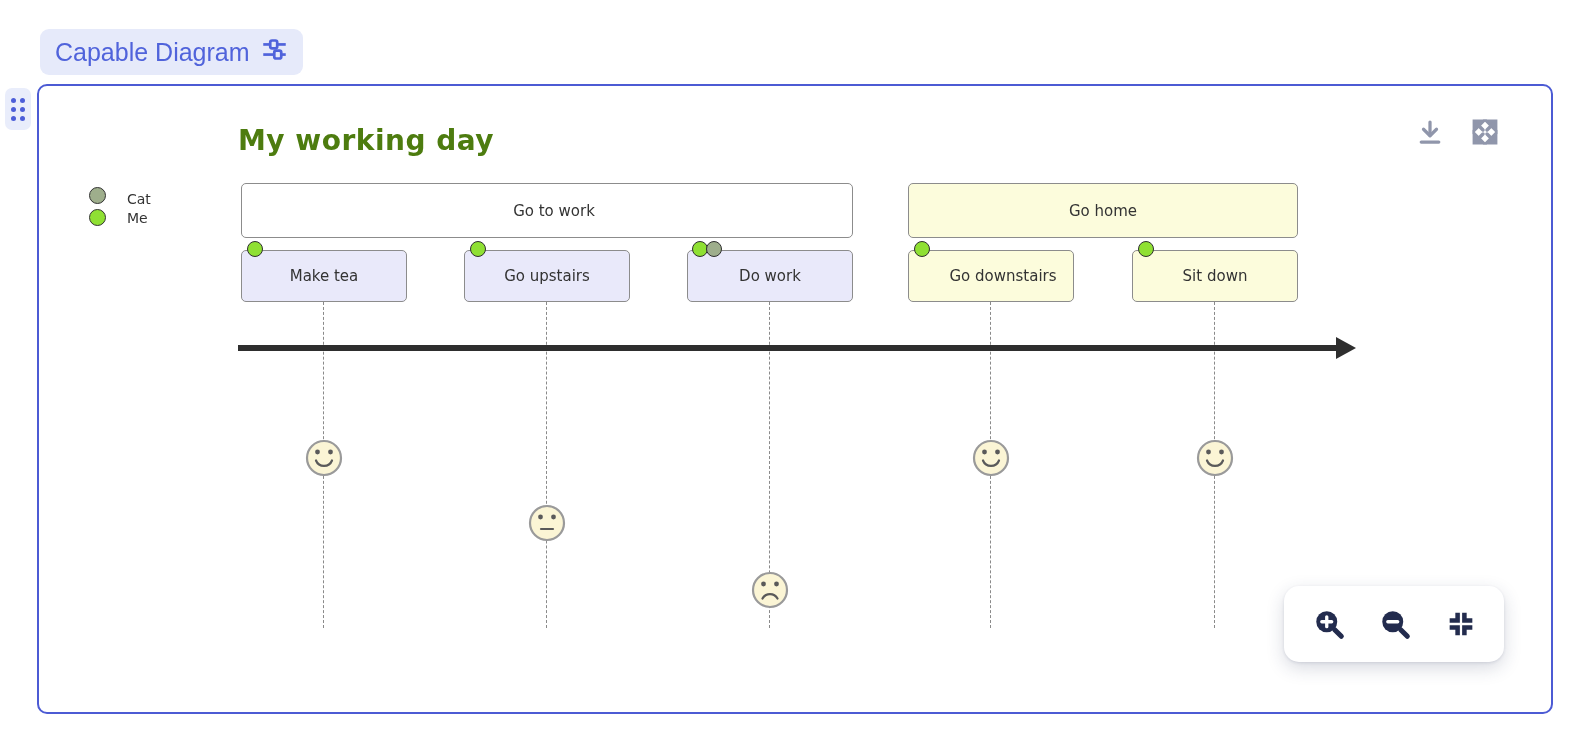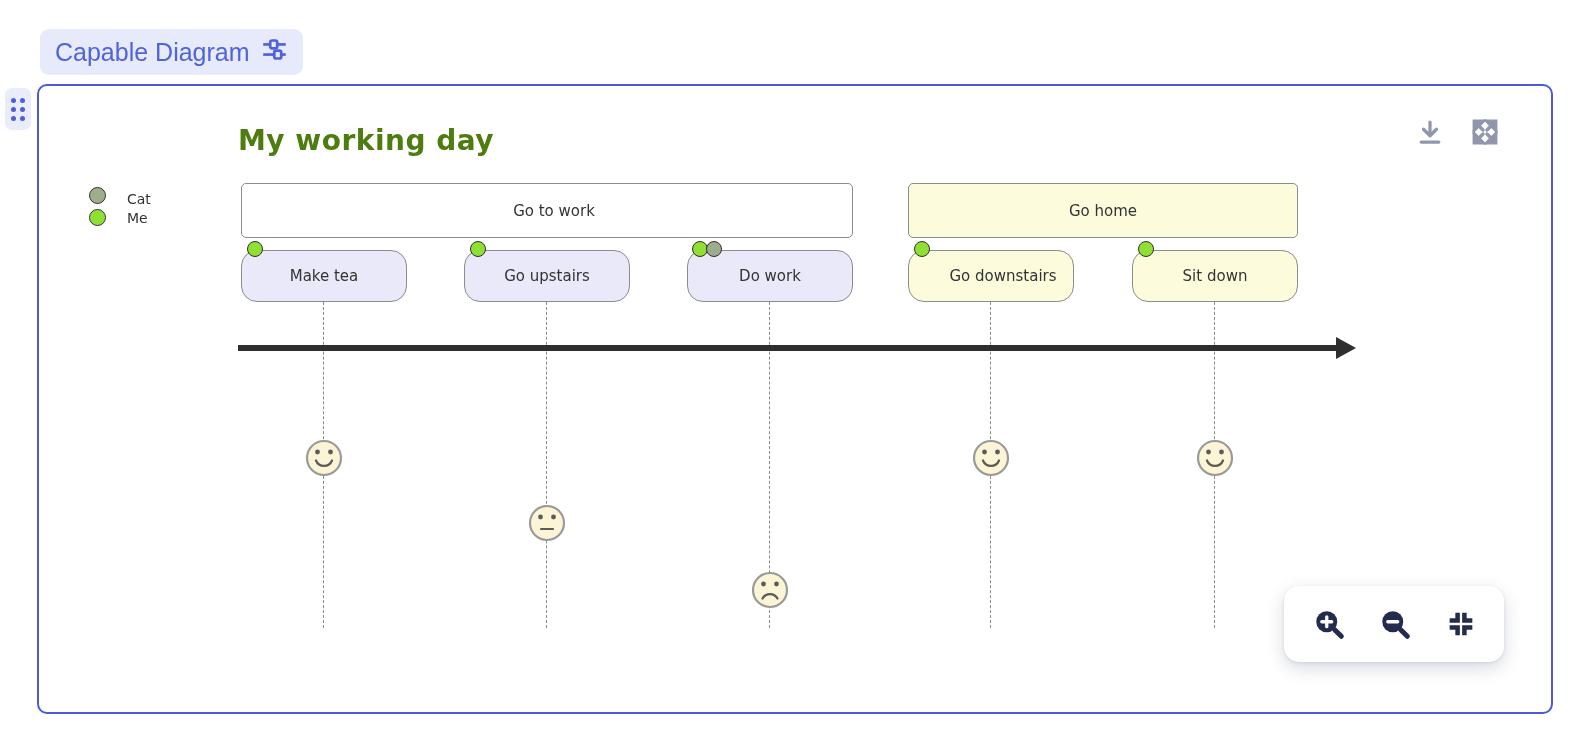--- a/index.html
+++ b/index.html
@@ -39,21 +39,21 @@
     font-weight:bold; font-size:28px; color:#4d7c0f; letter-spacing:0.5px; }
   .legend-dot { position:absolute; width:17px; height:17px; border-radius:50%; border:1.5px solid #333; }
   .legend-label { position:absolute; font-family:"DejaVu Sans",sans-serif; font-size:14px; color:#333; }
   .sec {
     position:absolute; top:183px; height:55px; border:1.5px solid #8c8c8c; border-radius:5px;
     display:flex; align-items:center; justify-content:center;
     font-family:"DejaVu Sans",sans-serif; font-size:15px; z-index:2;
   }
   .task {
     position:absolute; top:250px; height:52px; width:166px;
-    border:1.5px solid #8c8c8c; border-radius:16px;
+    border:1.5px solid #8c8c8c; border-radius:5px;
     display:flex; align-items:center; justify-content:center;
     font-family:"DejaVu Sans",sans-serif; font-size:15px; z-index:2;
   }
   .fill-white  { background:#ffffff;padding-left:14px; }
   .fill-lav    { background:#e9e9fa; }
   .fill-yellow { background:#fcfcdc; }
   .actor-dot { position:absolute; width:16px; height:16px; border-radius:50%;
     border:1.5px solid #2f2f2f; z-index:3; }
   .dot-me  { background:#8fe033; }
   .dot-cat { background:#9eae8c; }

